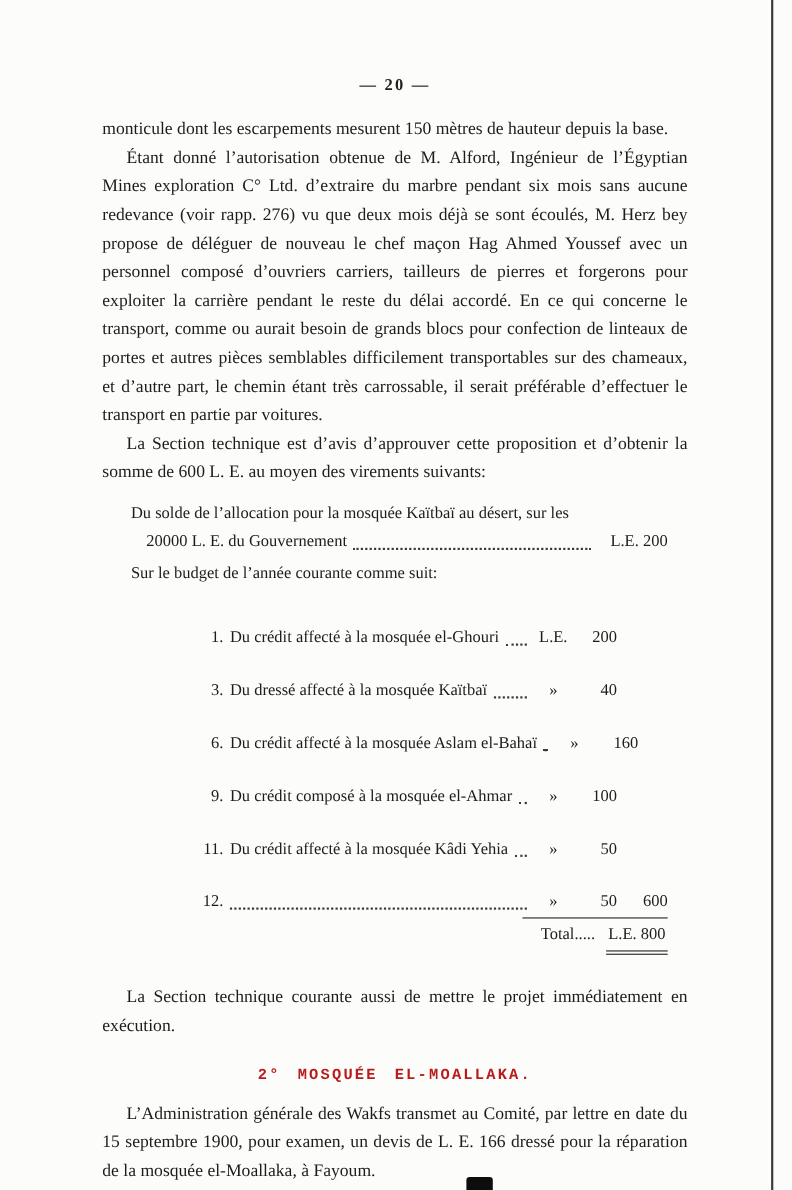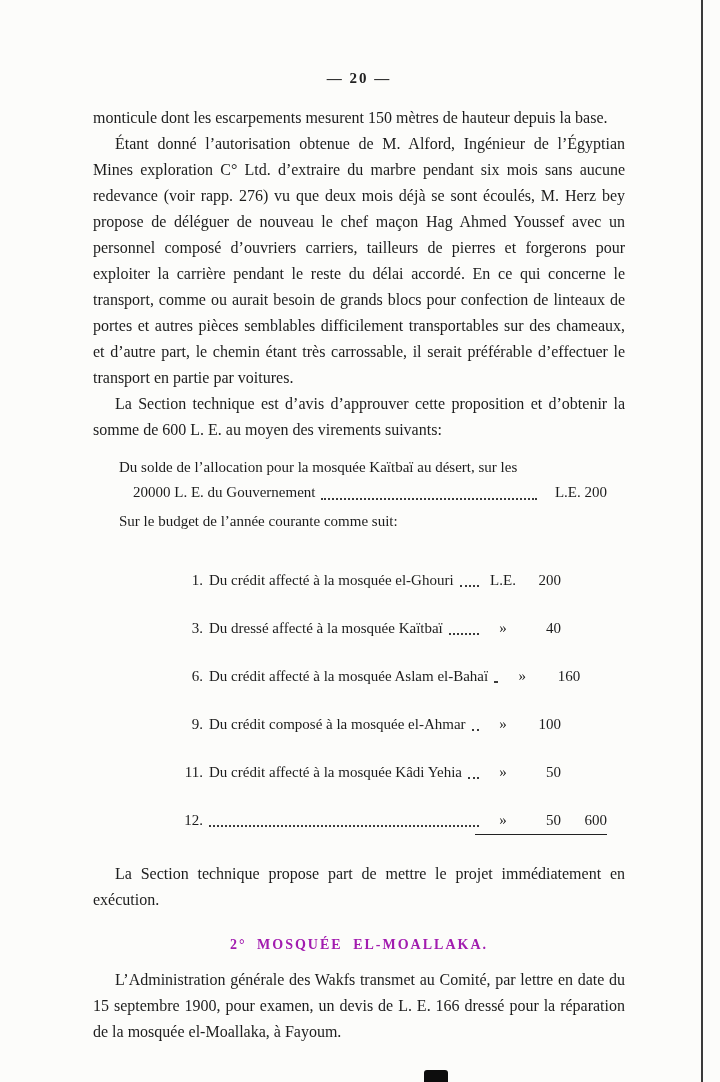--- a/index.html
+++ b/index.html
@@ -92,21 +92,22 @@
     padding: 0 2px 1px 2px;
   }
 
   .section-heading {
     margin: 24px 0 14px 0;
     text-align: center;
     font-size: 14px;
     font-weight: 700;
     letter-spacing: 2px;
     word-spacing: 5px;
-    color: #a21caf;
+    color: #b91c1c;
+    font-family: Liberation Mono, monospace;
   }
 
   
   .scan-line-right {
     position: absolute;
     top: 0;
     right: 17px;
     width: 2px;
     height: 100%;
     background: #3a3a3a;
@@ -187,22 +188,26 @@
         </div>
         <div class="alloc-row">
           <span class="num">12.</span>
           <span class="leader"></span>
           <span class="cur">»</span>
           <span class="amt">50</span>
           <span class="extra">600</span>
         </div>
 
         <div class="total-rule"></div>
+        <div class="total-row">
+          <span class="total-label">Total.....</span>
+          <span class="total-value">L.E. 800</span>
+        </div>
       </div>
     </div>
 
-    <p class="body indent mt">La Section technique propose part de mettre le projet immédiatement en exécution.</p>
+    <p class="body indent mt">La Section technique courante aussi de mettre le projet immédiatement en exécution.</p>
 
     <h2 class="section-heading">2° MOSQUÉE EL-MOALLAKA.</h2>
 
     <p class="body indent">L’Administration générale des Wakfs transmet au Comité, par lettre en date du 15 septembre 1900, pour examen, un devis de L. E. 166 dressé pour la réparation de la mosquée el-Moallaka, à Fayoum.</p>
   </div>
 </div>
 
 </body></html>

